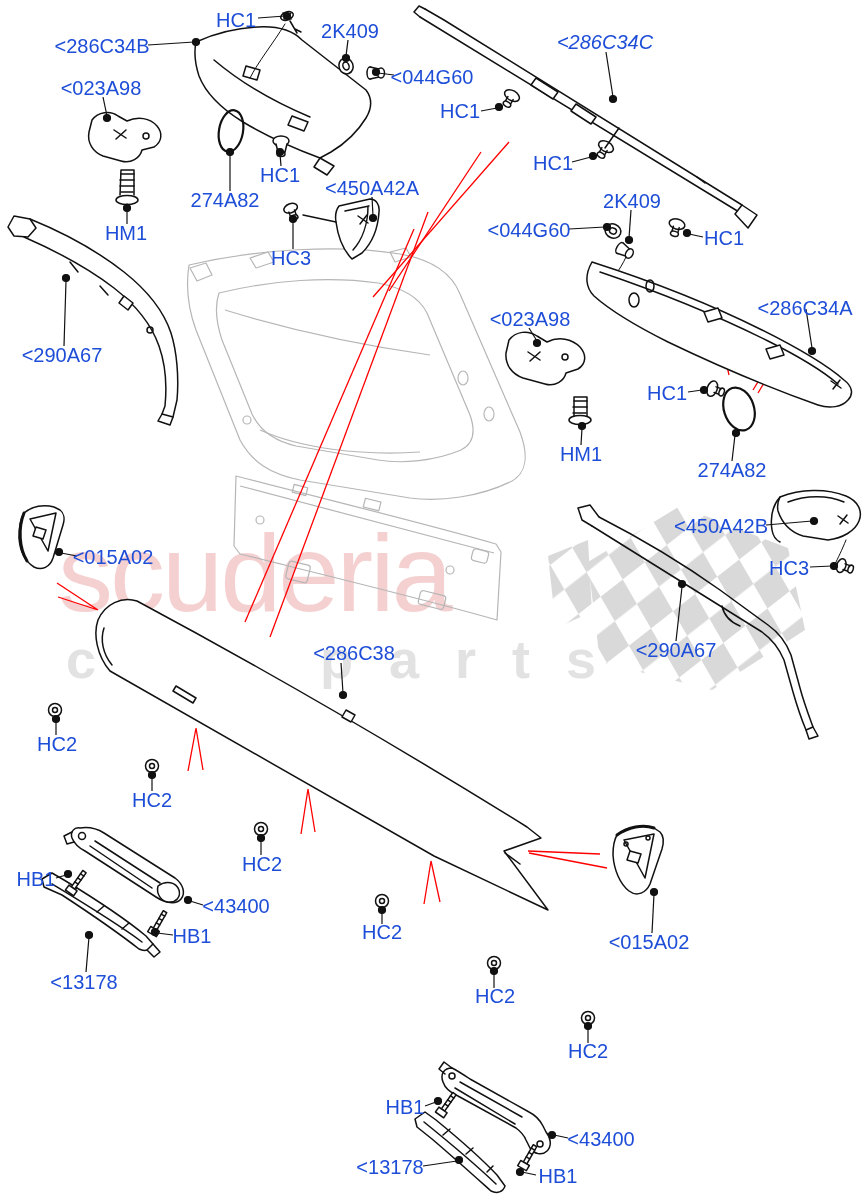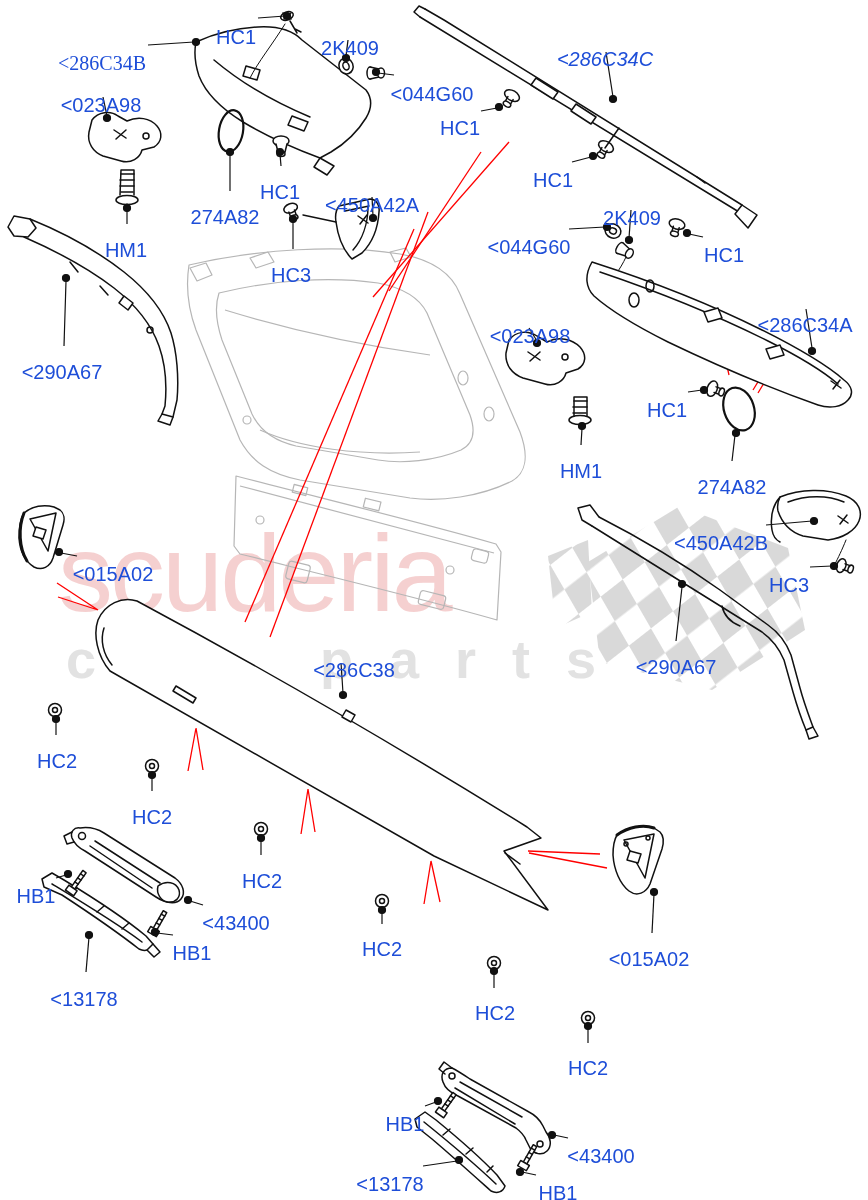--- a/index.html
+++ b/index.html
@@ -6,21 +6,21 @@
   #stage{position:relative;width:868px;height:1200px;overflow:hidden;background:#ffffff;
          font-family:"Liberation Sans",sans-serif;}
   #watermark-layer{position:absolute;inset:0;z-index:0;}
   .wm-brand{position:absolute;left:58px;top:518px;font-size:110px;font-weight:normal;
             letter-spacing:-3px;line-height:1;white-space:nowrap;}
   .wm-sub{position:absolute;left:66px;top:632px;font-size:54px;font-weight:bold;
           letter-spacing:36px;word-spacing:14px;line-height:1;white-space:nowrap;}
   #art-layer{position:absolute;left:0;top:0;z-index:1;}
   #labels-layer{position:absolute;inset:0;z-index:2;}
   .part-label{position:absolute;transform:translate(-50%,-50%);font-size:20px;
-              white-space:nowrap;cursor:pointer;margin-top:17px;}
+              white-space:nowrap;cursor:pointer;}
 </style>
 </head>
 <body>
 
 <div id="stage">
 
   <div id="watermark-layer">
     <svg width="868" height="1200">
       <defs>
         <pattern id="chk" width="56" height="56" patternUnits="userSpaceOnUse" patternTransform="rotate(-38) skewX(-8)">
@@ -482,21 +482,21 @@
         <circle cx="552" cy="1135" r="3.5"></circle>
       <path fill="none" d="M423,1166 L457,1161"></path>
         <circle cx="459" cy="1160" r="3.5"></circle>
       <path fill="none" d="M536,1175 L522,1172"></path>
         <circle cx="520" cy="1172" r="3.5"></circle>
     </g>
   </svg>
 
   <div id="labels-layer" style="color: rgb(30, 78, 216);">
       <div class="part-label" style="left: 236px; top: 20px;">HC1</div>
-      <div class="part-label" style="left: 102px; top: 46px; font-family: Liberation Serif, serif;">&lt;286C34B</div>
+      <div class="part-label" style="left: 102px; top: 46px;">&lt;286C34B</div>
       <div class="part-label" style="left: 350px; top: 31px;">2K409</div>
       <div class="part-label" style="left: 432px; top: 77px;">&lt;044G60</div>
       <div class="part-label" style="left: 101px; top: 88px;">&lt;023A98</div>
       <div class="part-label" style="left: 225px; top: 200px;">274A82</div>
       <div class="part-label" style="left: 280px; top: 175px;">HC1</div>
       <div class="part-label" style="left: 126px; top: 233px;">HM1</div>
       <div class="part-label" style="left: 291px; top: 258px;">HC3</div>
       <div class="part-label" style="left: 372px; top: 188px; text-align: right;">&lt;450A42A</div>
       <div class="part-label" style="left: 605px; top: 42px; font-style: italic;">&lt;286C34C</div>
       <div class="part-label" style="left: 460px; top: 111px;">HC1</div>

